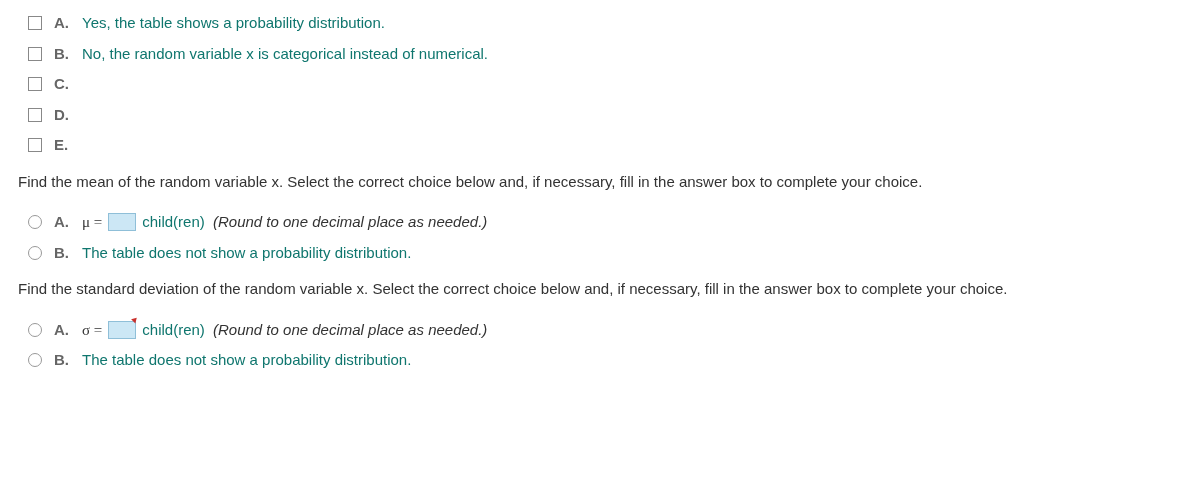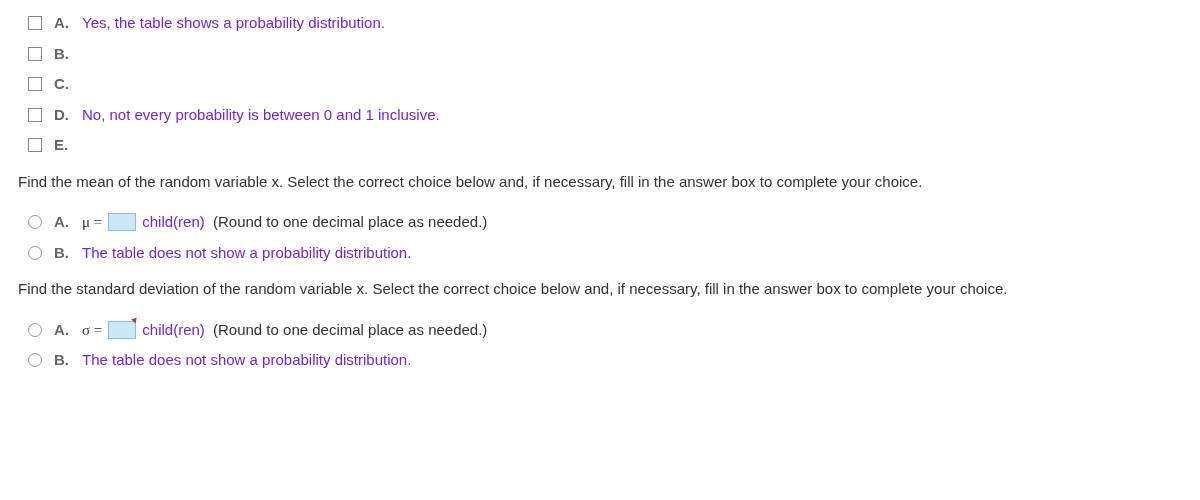--- a/index.html
+++ b/index.html
@@ -49,21 +49,21 @@
       background: #fff;
       cursor: pointer;
     }
     .option-letter {
       font-weight: bold;
       color: #666;
       margin-right: 10px;
       min-width: 18px;
     }
     .option-text {
-      color: #6d28d9;
+      color: #0f766e;
       text-align: center;
     }
     .section-prompt {
       margin: 6px 0 18px 0;
       color: #333;
     }
     .symbol {
       font-family: 'Times New Roman', serif;
       font-style: normal;
     }
@@ -86,20 +86,21 @@
       right: -3px;
       width: 0;
       height: 0;
       border-left: 3px solid transparent;
       border-right: 3px solid transparent;
       border-bottom: 5px solid #c9302c;
       transform: rotate(45deg);
     }
     .hint-text {
       color: #333;
+      font-style: italic;
     }
     .inline-content {
       display: flex;
       align-items: center;
       flex-wrap: wrap;
       gap: 2px;
     }
   </style>
 </head>
 <body>
@@ -107,29 +108,29 @@
 <div>
   <div class="options-group">
     <div class="option-row">
       <span class="checkbox"></span>
       <span class="option-letter">A.</span>
       <span class="option-text">Yes, the table shows a probability distribution.</span>
     </div>
     <div class="option-row">
       <span class="checkbox"></span>
       <span class="option-letter">B.</span>
+      <span class="option-text">No, the random variable x is categorical instead of numerical.</span>
     </div>
     <div class="option-row">
       <span class="checkbox"></span>
       <span class="option-letter">C.</span>
     </div>
     <div class="option-row">
       <span class="checkbox"></span>
       <span class="option-letter">D.</span>
-      <span class="option-text">No, not every probability is between 0 and 1 inclusive.</span>
     </div>
     <div class="option-row">
       <span class="checkbox"></span>
       <span class="option-letter">E.</span>
     </div>
   </div>
 </div>
 
 <div>
   <p class="section-prompt">Find the mean of the random variable x. Select the correct choice below and, if necessary, fill in the answer box to complete your choice.</p>

